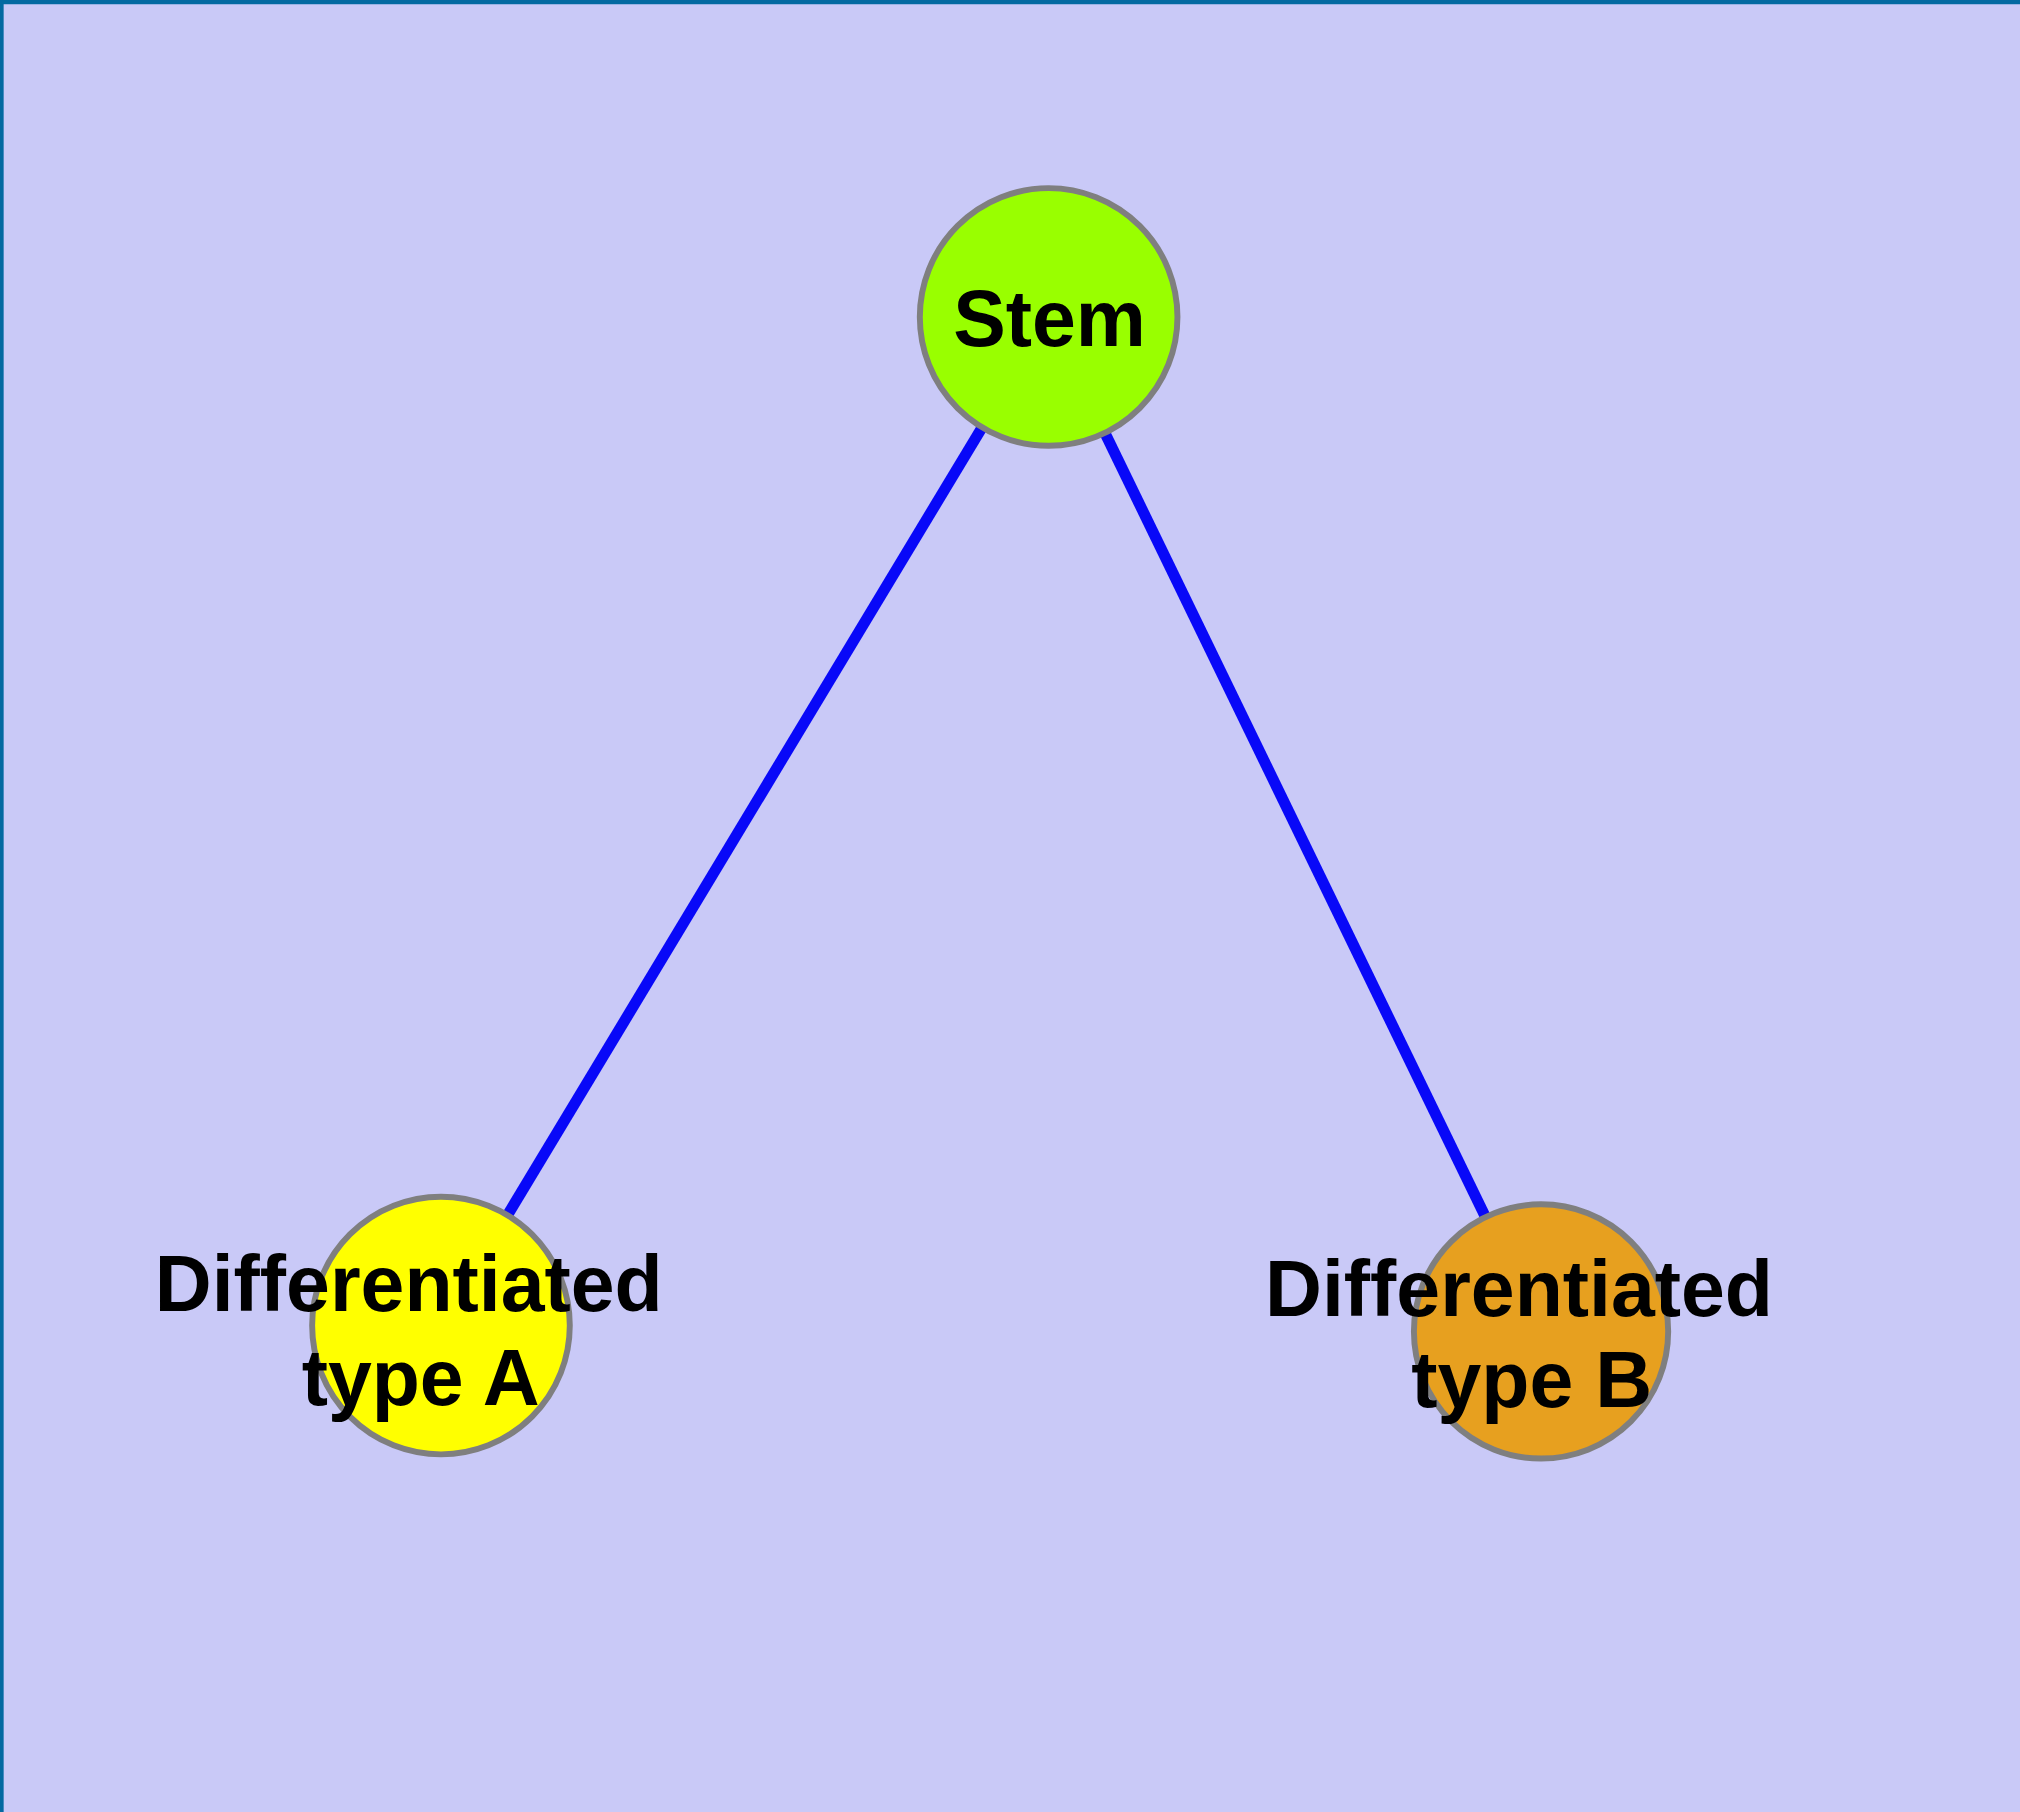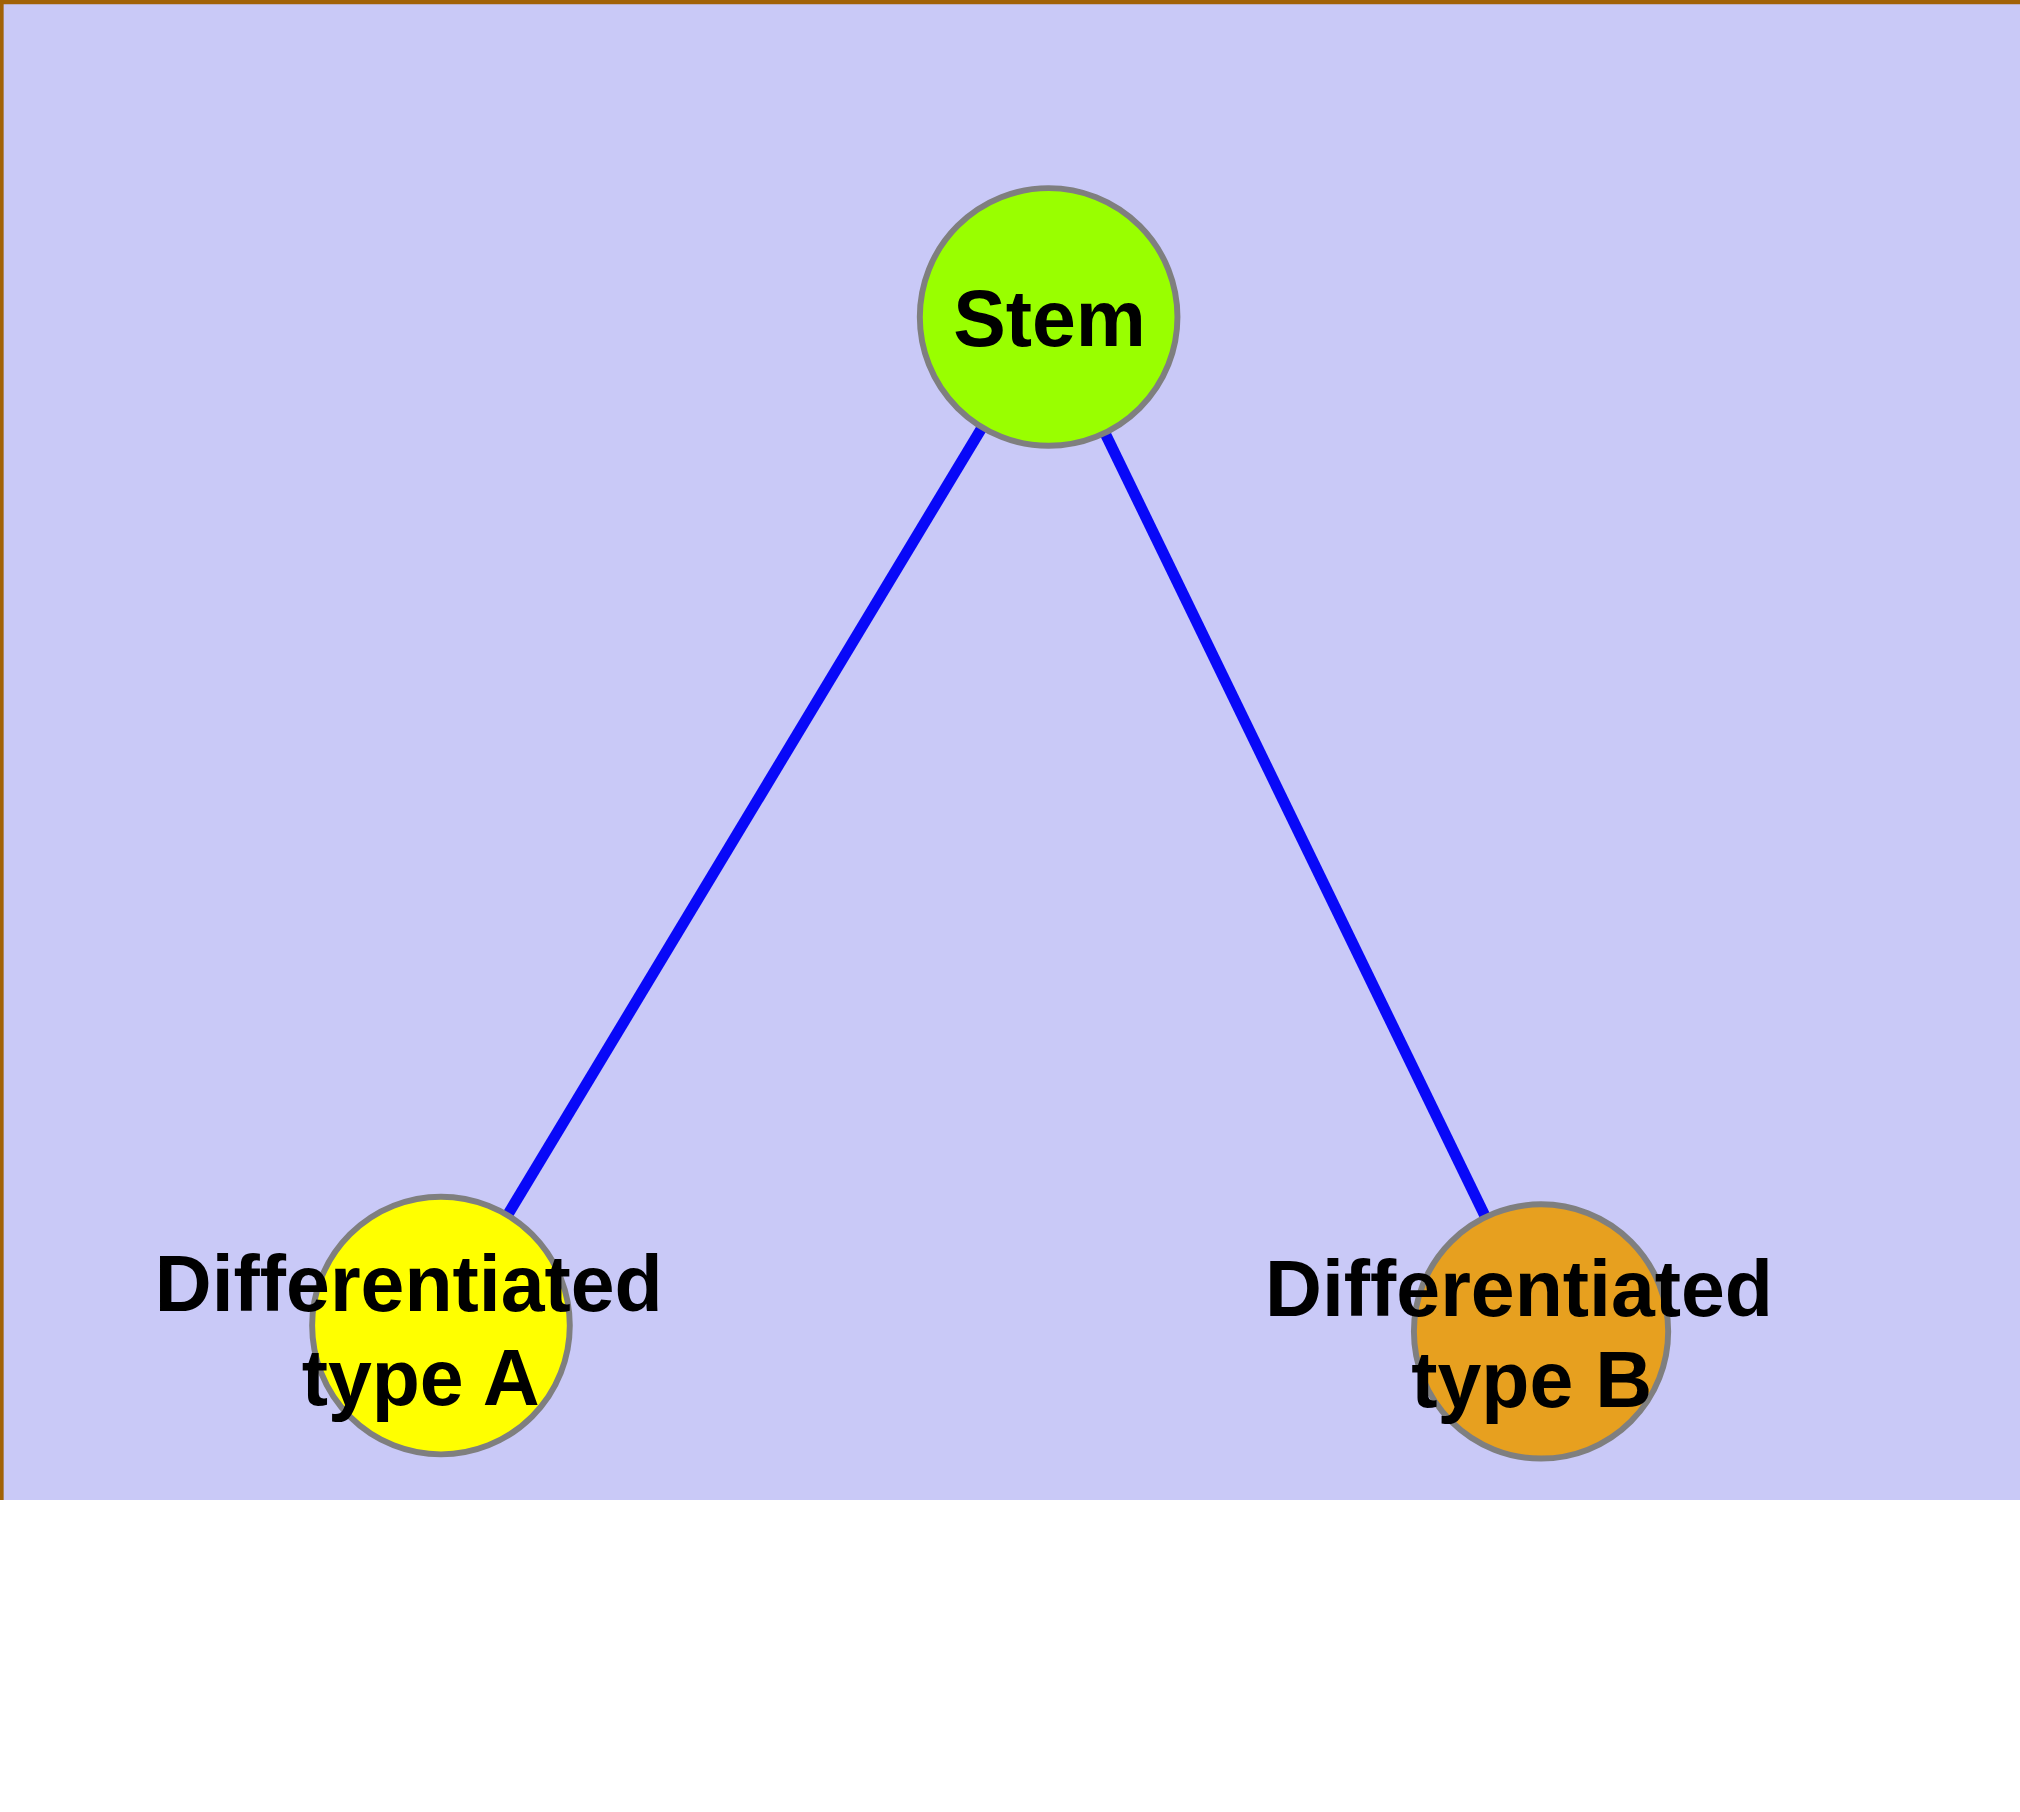--- a/index.html
+++ b/index.html
@@ -3,22 +3,22 @@
 <meta charset="utf-8">
 <style>
   html, body {
     margin: 0;
     padding: 0;
     background: #ffffff;
   }
   .canvas {
     position: relative;
     width: 2021px;
-    height: 1500px;
-    background: #a16207;
+    height: 1812px;
+    background: #0369a1;
     overflow: hidden;
   }
   svg {
     display: block;
   }
   .node-label {
     font-family: "Liberation Sans", sans-serif;
     font-weight: bold;
     font-size: 93px;
     fill: #000000;

